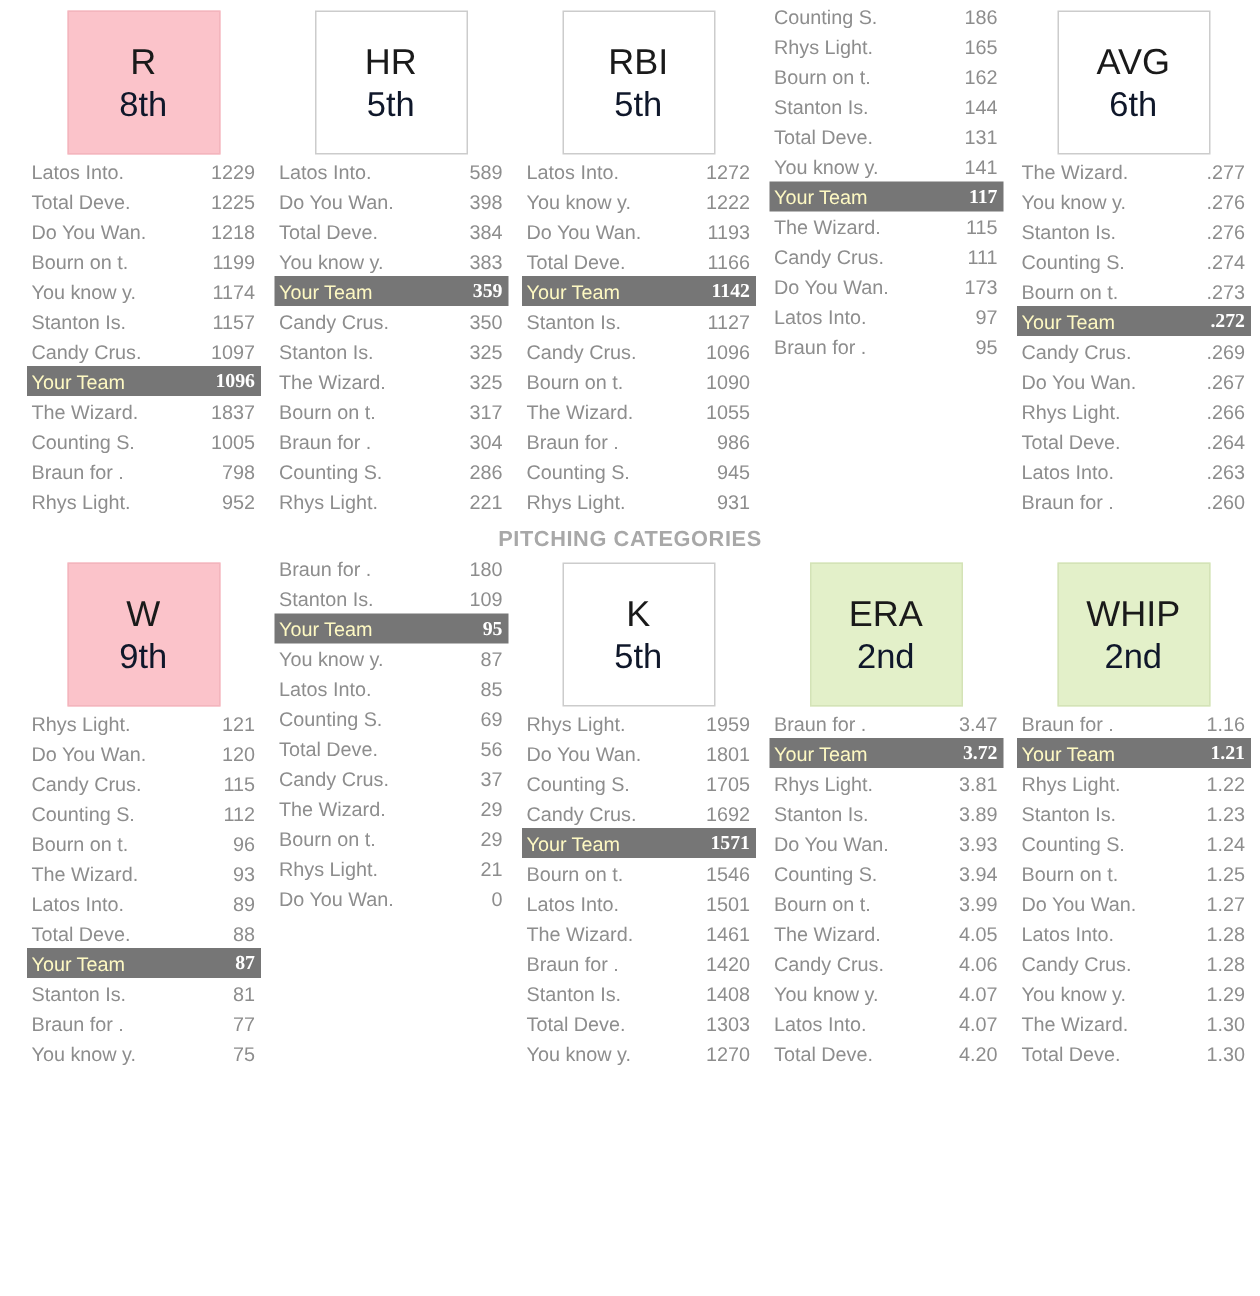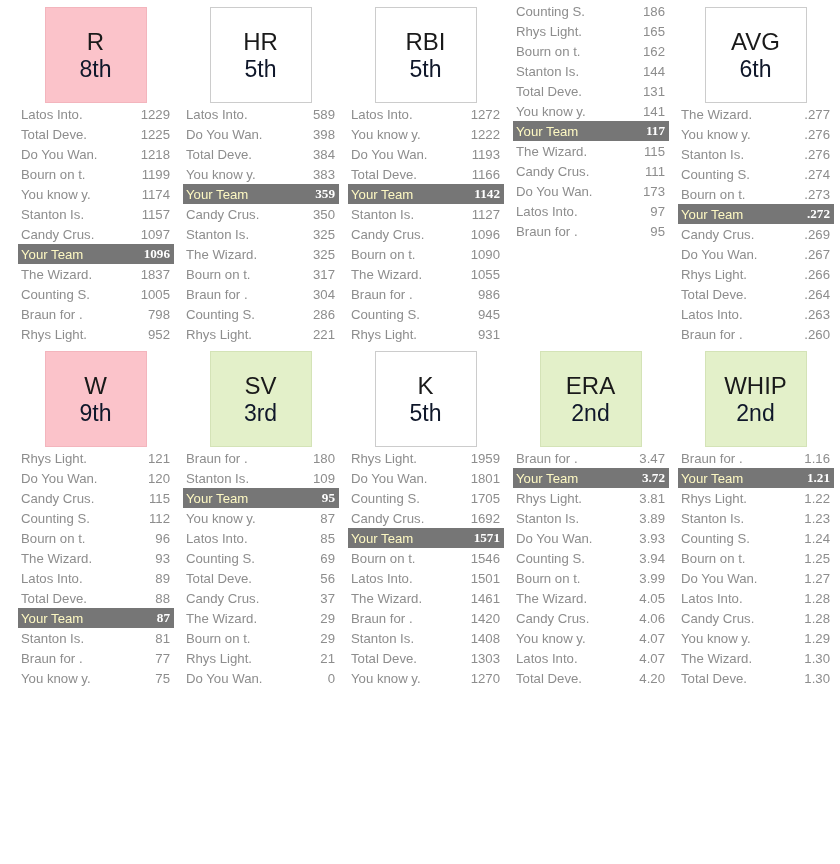--- a/index.html
+++ b/index.html
@@ -408,20 +408,21 @@
               <span class="tm">Latos Into.</span>
               <span class="val">.263</span>
             </div>
             <div class="list-row">
               <span class="tm">Braun for .</span>
               <span class="val">.260</span>
             </div>
           </div>
         </div>
       </div>
+      <div class="section-head pitching-head">PITCHING CATEGORIES</div>
       <div class="cat-row">
         <div class="cat-col">
           <div class="box-wrap">
             <div class="cat-box pink">
               <div class="cat-abbr">W</div>
               <div class="cat-rank">9th</div>
             </div>
           </div>
           <div class="list">
             <div class="list-row">
@@ -468,26 +469,20 @@
               <span class="tm">Braun for .</span>
               <span class="val">77</span>
             </div>
             <div class="list-row">
               <span class="tm">You know y.</span>
               <span class="val">75</span>
             </div>
           </div>
         </div>
         <div class="cat-col">
-          <div class="box-wrap">
-            <div class="cat-box green">
-              <div class="cat-abbr">SV</div>
-              <div class="cat-rank">3rd</div>
-            </div>
-          </div>
           <div class="list">
             <div class="list-row">
               <span class="tm">Braun for .</span>
               <span class="val">180</span>
             </div>
             <div class="list-row">
               <span class="tm">Stanton Is.</span>
               <span class="val">109</span>
             </div>
             <div class="list-row me">

